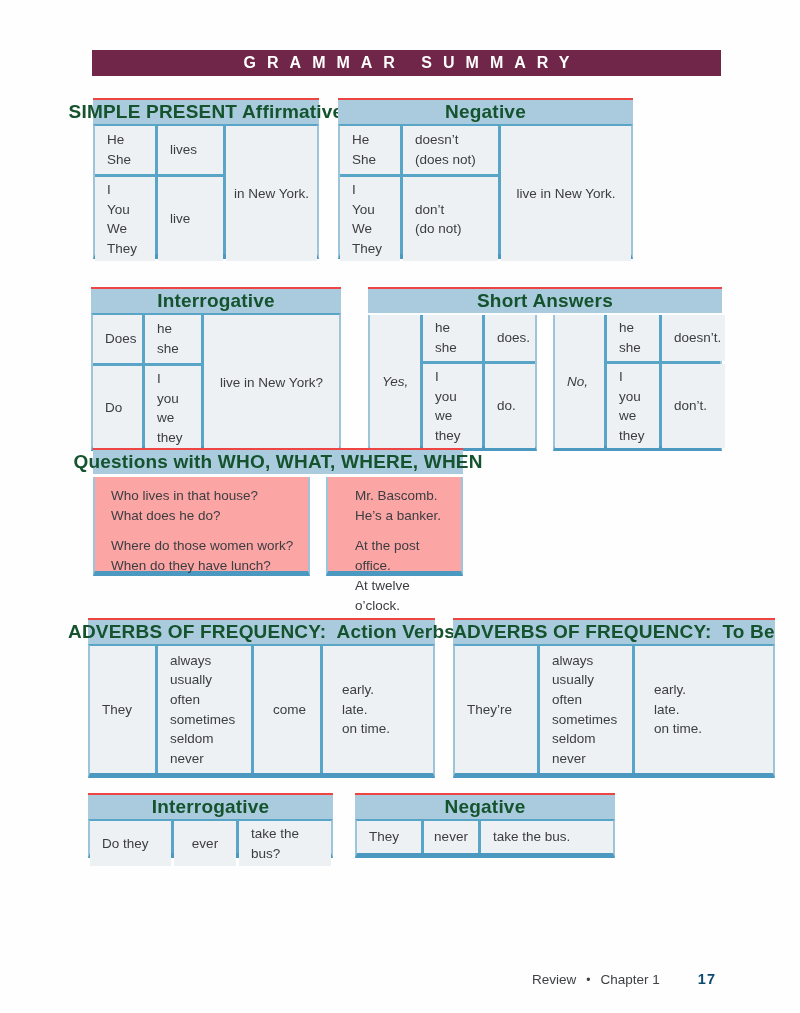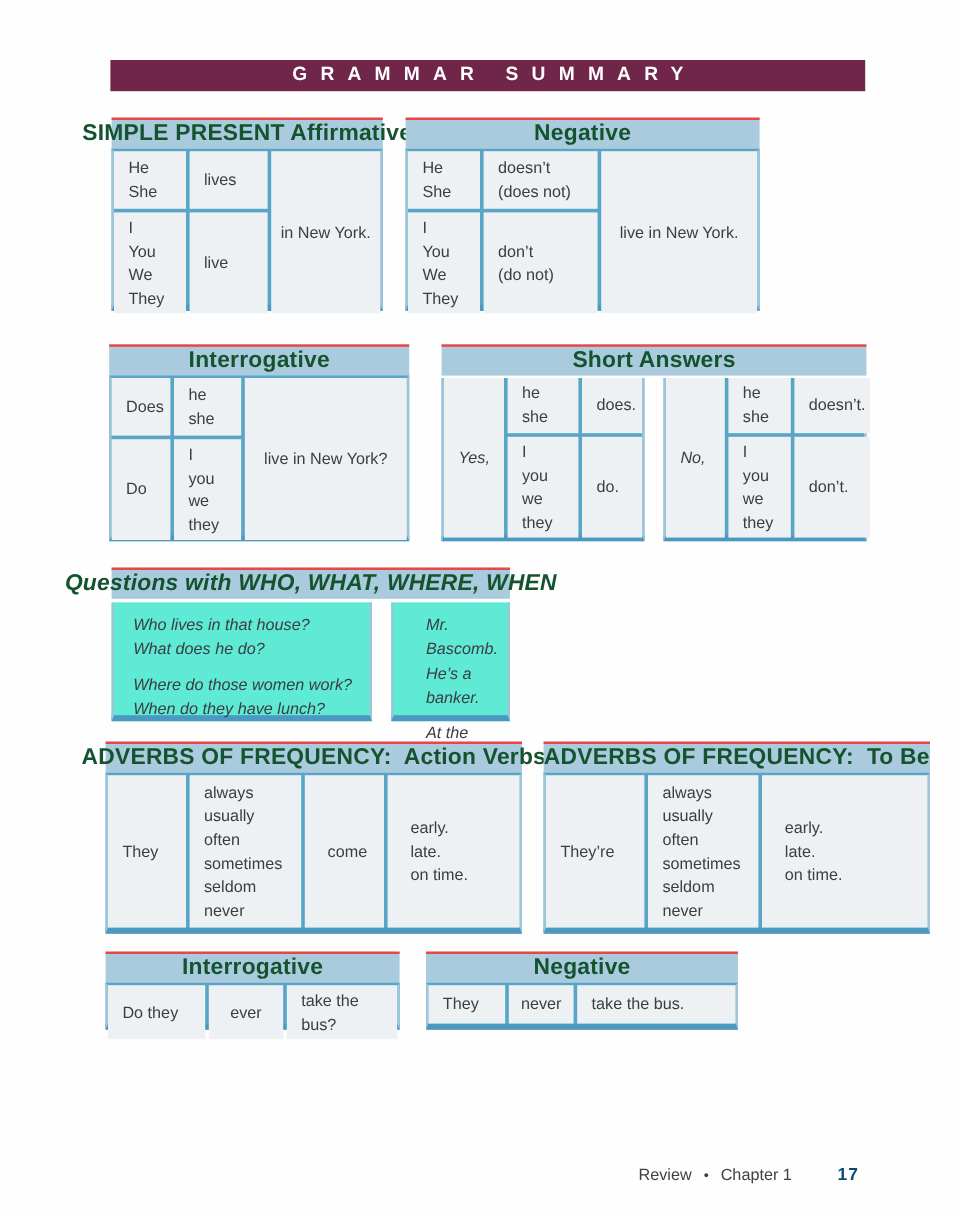--- a/index.html
+++ b/index.html
@@ -71,24 +71,24 @@
     background:#58a5c8;
     border-left:2px solid #9cc5da;
     border-right:2px solid #9cc5da;
     border-bottom:5px solid #4b99c0;
     grid-template-rows:46px 1fr; height:136px; width:169px;
   }
   .sa-left  { grid-template-columns:50px 59px 1fr; }
   .sa-right { grid-template-columns:49px 52px 1fr; }
 
   
-  .t5 { left:93px; top:473px; width:332px;font-style:italic; }
+  .t5 { left:93px; top:448px; width:370px; }
   .q-split { display:flex; gap:16px; margin-top:3px; }
   .q-block {
-    background:#5eead4;
+    background:#fca5a5;
     border-left:2px solid #9cc5da;
     border-right:2px solid #9cc5da;
     border-bottom:5px solid #4b99c0;
     height:99px;
     padding:9px 6px 0 16px;
     color:#3b3d41;
   }
   .q-left { width:217px; }
   .q-right { flex:1; padding-left:27px; }
   .q-para { white-space:pre-line; font-size:13.5px; line-height:1.5; margin-bottom:9px; }

